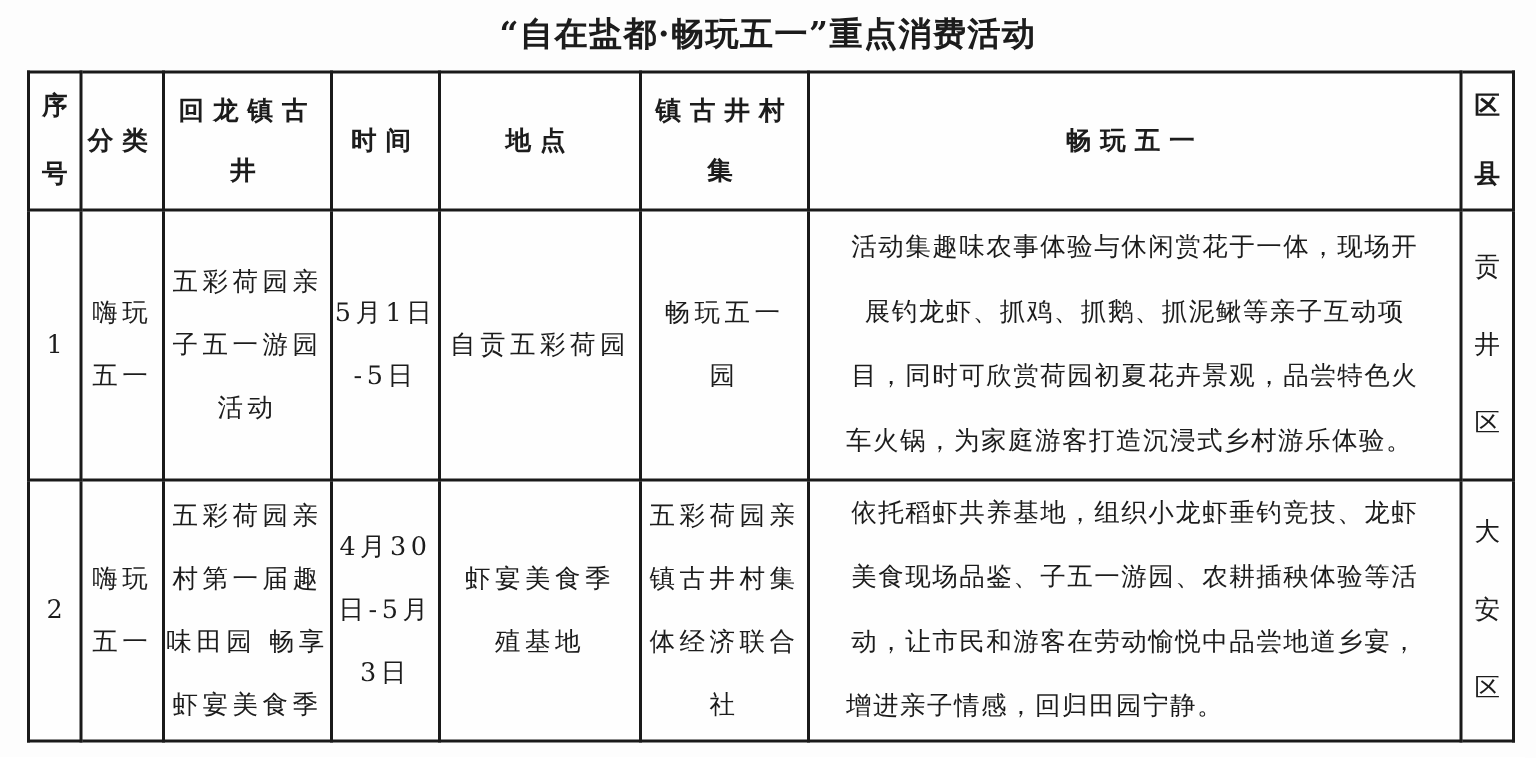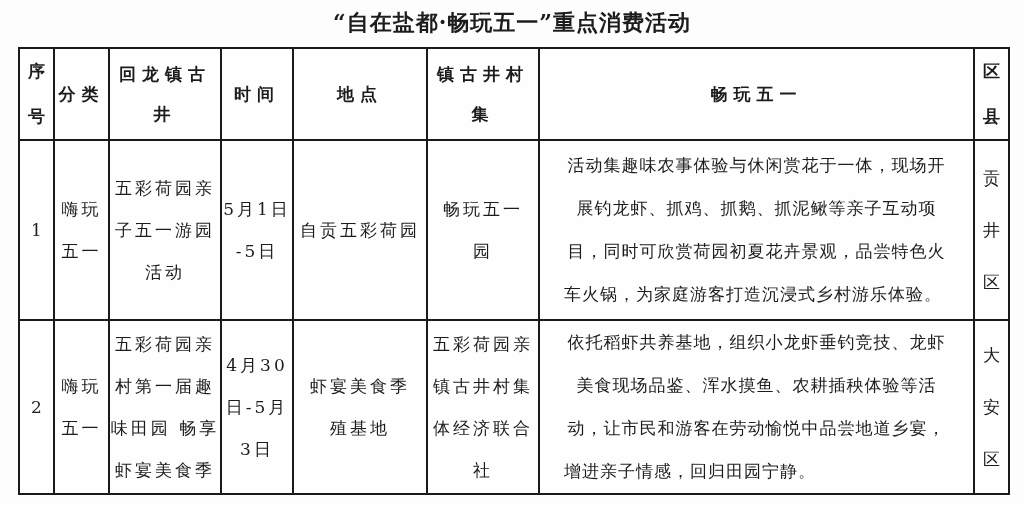--- a/index.html
+++ b/index.html
@@ -137,21 +137,21 @@
 虾宴美食季</td>
         <td class="c">4月30
 日-5月
 3日</td>
         <td class="c">虾宴美食季
 殖基地</td>
         <td class="c">五彩荷园亲
 镇古井村集
 体经济联合
 社</td>
-        <td class="content last-left">依托稻虾共养基地，组织小龙虾垂钓竞技、龙虾美食现场品鉴、浑水摸鱼、农耕插秧体验等活动，让市民和游客在劳动愉悦中品尝地道乡宴，增进亲子情感，回归田园宁静。</td>
+        <td class="content last-left">依托稻虾共养基地，组织小龙虾垂钓竞技、龙虾美食现场品鉴、子五一游园、农耕插秧体验等活动，让市民和游客在劳动愉悦中品尝地道乡宴，增进亲子情感，回归田园宁静。</td>
         <td class="district">大
 安
 区</td>
       </tr>
     </tbody>
   </table>
 
 </div>
 
 </body></html>

